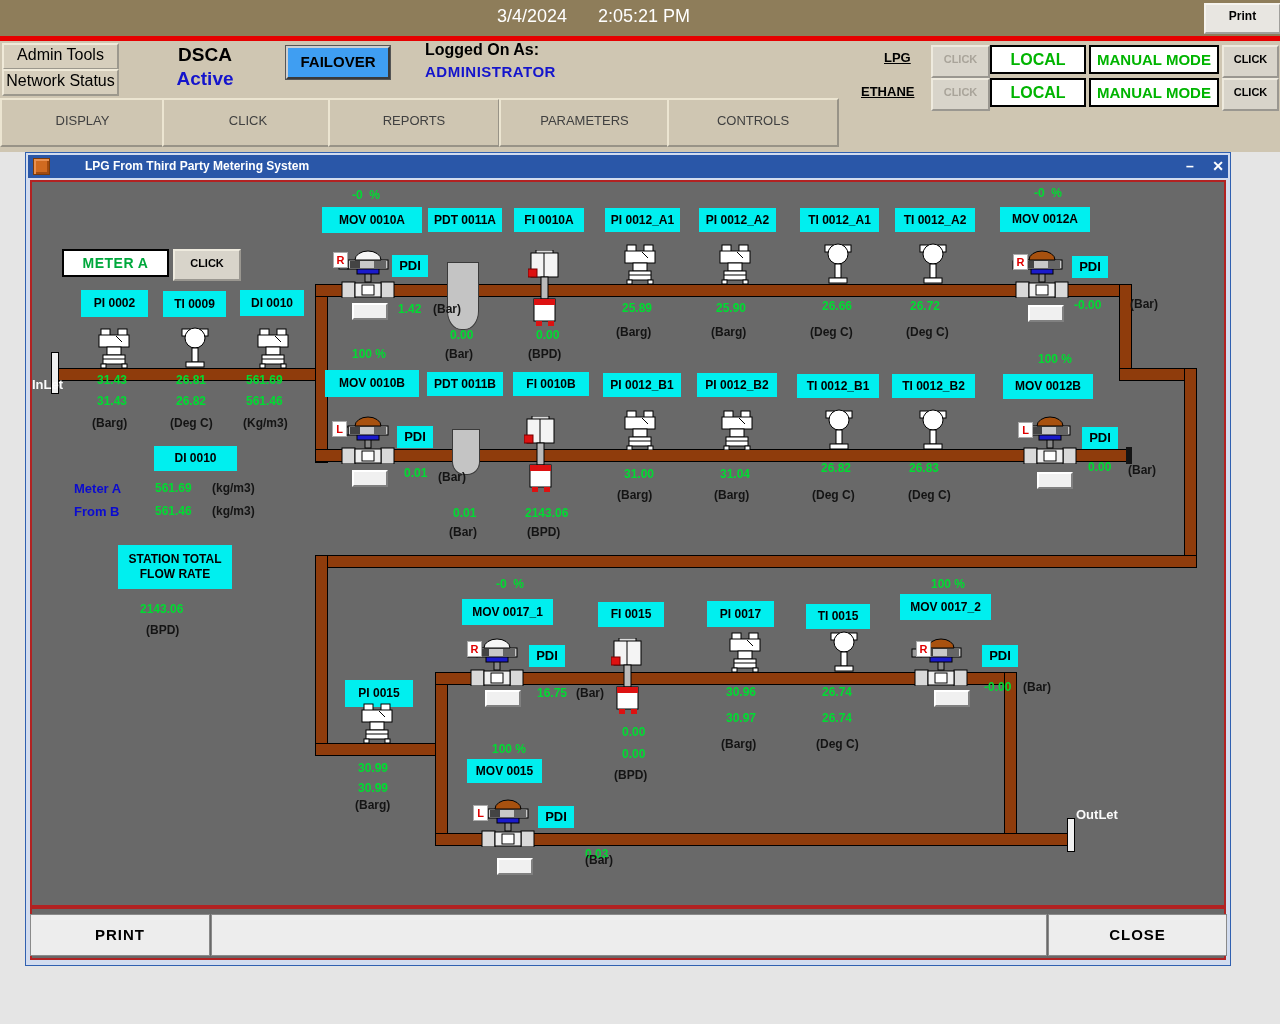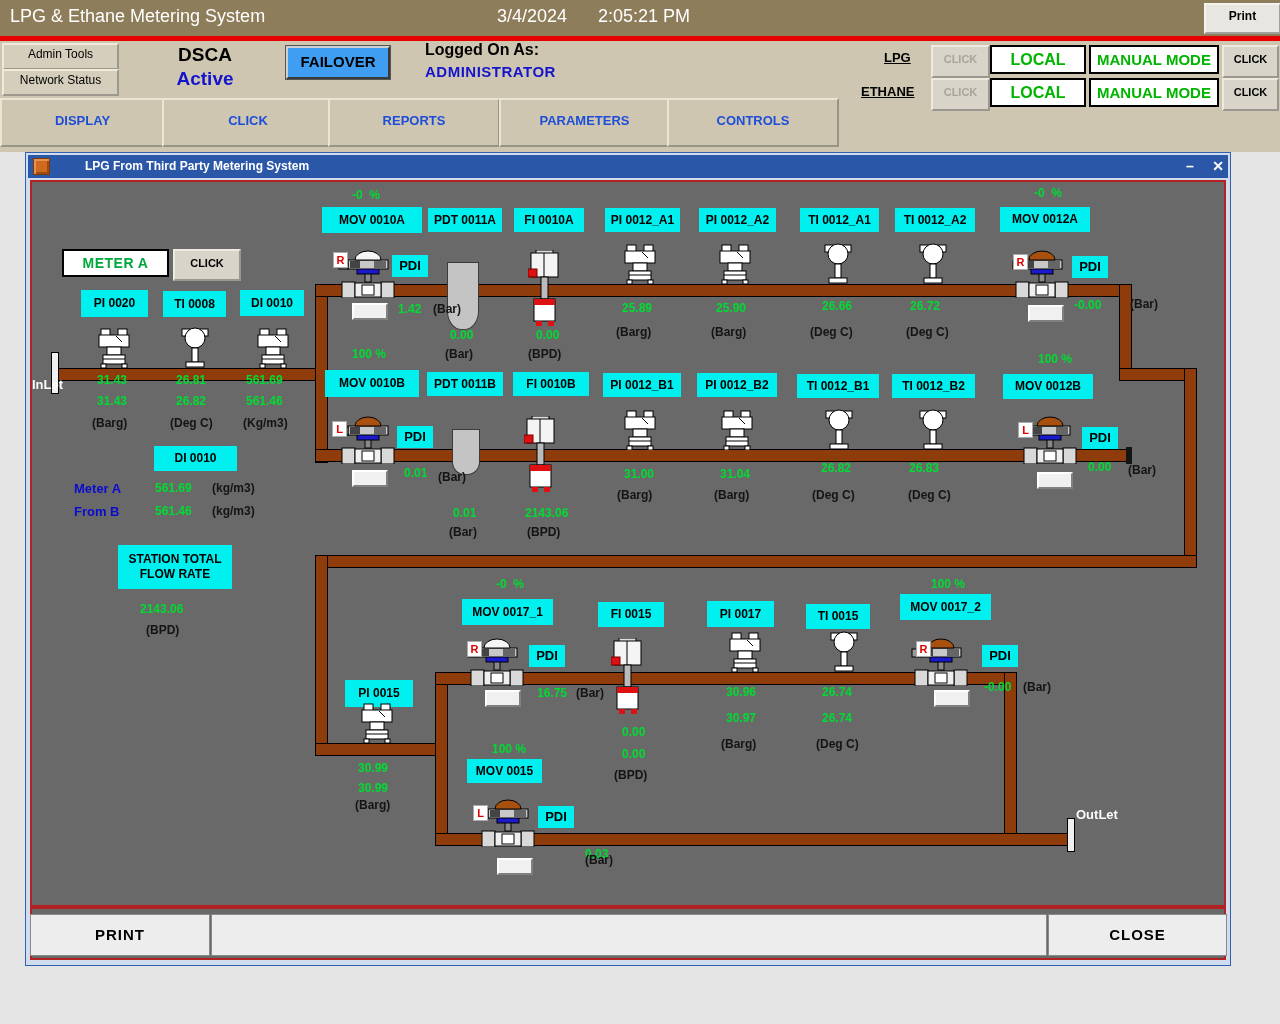--- a/index.html
+++ b/index.html
@@ -7,37 +7,37 @@
   .abs{position:absolute}
   
   .topbar{position:absolute;left:0;top:0;width:1280px;height:36px;background:#8e7d5a;color:#fff}
   .topbar .ttl{position:absolute;left:10px;top:6px;font-size:18px}
   .topbar .dt{position:absolute;top:6px;font-size:18px}
   .printbtn{position:absolute;left:1204px;top:3px;width:73px;height:27px;background:#e8e6e1;
     border:2px outset #f5f3ee;font-weight:bold;font-size:12px;color:#000;text-align:center;line-height:23px}
   .redline{position:absolute;left:0;top:36px;width:1280px;height:5px;background:#e60000}
   
   .hbtn{position:absolute;width:113px;height:23px;background:#d6cebc;border:2px outset #f0ead9;
-    font-size:12px;color:#000;text-align:center;line-height:19px}
+    font-size:16px;color:#000;text-align:center;line-height:19px}
   .dsca{position:absolute;left:160px;top:44px;width:90px;text-align:center;font-weight:bold;font-size:19px;color:#000}
   .active{position:absolute;left:160px;top:68px;width:90px;text-align:center;font-weight:bold;font-size:19px;color:#1414cc}
   .failover{position:absolute;left:286px;top:46px;width:100px;height:29px;background:#3f9ef2;
     border:2px solid;border-color:#cfcfcf #3a3a3a #3a3a3a #cfcfcf;outline:1px solid #555;
     font-weight:bold;font-size:15px;color:#000;text-align:center;line-height:27px}
   .loggedlbl{position:absolute;left:425px;top:41px;font-weight:bold;font-size:16px;color:#000}
   .loggeduser{position:absolute;left:425px;top:63px;font-weight:bold;font-size:15px;color:#1414cc;letter-spacing:.5px}
   .streamname{position:absolute;font-weight:bold;font-size:13px;color:#000;text-decoration:underline}
   .clickbtn{position:absolute;width:55px;height:29px;background:#d8d4ca;border:2px outset #eeeade;
     font-weight:bold;font-size:11px;text-align:center;line-height:25px}
   .clickdis{color:#a9a49a}.clicken{color:#000;width:53px}
   .statusbox{position:absolute;height:29px;background:#fff;border:2px solid #000;color:#00b400;
     font-weight:bold;display:flex;align-items:center;justify-content:center;box-sizing:border-box}
   
   .menubtn{position:absolute;top:98px;height:45px;background:#cfc6b2;border:2px outset #ece5d1;
-    font-weight:bold;font-size:13px;color:#1d4ed8;text-align:center;line-height:41px}
+    font-weight:normal;font-size:13px;color:#404040;text-align:center;line-height:41px}
   
   .bggray{position:absolute;left:0;top:152px;width:1280px;height:872px;background:#e5e5e5}
   
   .winframe{position:absolute;left:25px;top:152px;width:1206px;height:814px;background:#d2dcef;
     border:1px solid #3060b0;box-sizing:border-box}
   .wintitle{position:absolute;left:28px;top:155px;width:1200px;height:23px;background:#2a57a8;color:#fff}
   .wintitle .txt{position:absolute;left:57px;top:4px;font-size:12px;font-weight:600}
   .winicon{position:absolute;left:33px;top:158px;width:15px;height:15px;background:#d06a20;
     border:1px solid #7c3a08;box-shadow:inset 2px 2px 0 #e89050, inset -2px -2px 0 #a04a10}
   .winctl{position:absolute;top:156px;width:24px;height:20px;color:#fff;font-size:14px;font-weight:bold;
@@ -66,21 +66,20 @@
   .meterabox{position:absolute;left:62px;top:249px;width:107px;height:28px;background:#fff;
     border:2px solid #000;color:#00a83c;font-weight:bold;font-size:14px;display:flex;
     align-items:center;justify-content:center;box-sizing:border-box;letter-spacing:.5px}
   .meteraclick{position:absolute;left:173px;top:249px;width:64px;height:28px;background:#d8d4ca;
     border:2px outset #eeeade;font-weight:bold;font-size:11px;color:#000;text-align:center;line-height:24px}
 </style>
 </head>
 <body>
 
 <div class="topbar">
-  <span class="ttl">LPG &amp; Ethane  Metering System</span>
   <span class="dt" style="left:497px">3/4/2024</span>
   <span class="dt" style="left:598px">2:05:21 PM</span>
 </div>
 <div class="printbtn">Print</div>
 <div class="redline"></div>
 
 <div class="hbtn" style="left:2px;top:43px">Admin Tools</div>
 <div class="hbtn" style="left:2px;top:69px">Network Status</div>
 <div class="dsca">DSCA</div>
 <div class="active">Active</div>
@@ -142,22 +141,22 @@
     <div class="tank" style="left: 447px; top: 262px; width: 32px; height: 68px;"></div>
     <div class="tank" style="left: 452px; top: 429px; width: 28px; height: 46px;"></div>
     <div class="clabel" style="left: 322px; top: 207px; width: 100px; height: 26px;">MOV 0010A</div>
     <div class="clabel" style="left: 428px; top: 208px; width: 74px; height: 24px;">PDT 0011A</div>
     <div class="clabel" style="left: 514px; top: 208px; width: 70px; height: 24px;">FI 0010A</div>
     <div class="clabel" style="left: 605px; top: 208px; width: 75px; height: 24px;">PI 0012_A1</div>
     <div class="clabel" style="left: 699px; top: 208px; width: 77px; height: 24px;">PI 0012_A2</div>
     <div class="clabel" style="left: 800px; top: 208px; width: 79px; height: 24px;">TI 0012_A1</div>
     <div class="clabel" style="left: 895px; top: 208px; width: 80px; height: 24px;">TI 0012_A2</div>
     <div class="clabel" style="left: 1000px; top: 207px; width: 90px; height: 25px;">MOV 0012A</div>
-    <div class="clabel" style="left: 81px; top: 290px; width: 67px; height: 27px;">PI 0020</div>
-    <div class="clabel" style="left: 163px; top: 291px; width: 63px; height: 26px;">TI 0008</div>
+    <div class="clabel" style="left: 81px; top: 290px; width: 67px; height: 27px;">PI 0002</div>
+    <div class="clabel" style="left: 163px; top: 291px; width: 63px; height: 26px;">TI 0009</div>
     <div class="clabel" style="left: 240px; top: 290px; width: 64px; height: 26px;">DI 0010</div>
     <div class="clabel" style="left: 154px; top: 446px; width: 83px; height: 25px;">DI 0010</div>
     <div class="clabel" style="left: 325px; top: 370px; width: 94px; height: 27px;">MOV 0010B</div>
     <div class="clabel" style="left: 427px; top: 372px; width: 76px; height: 24px;">PDT 0011B</div>
     <div class="clabel" style="left: 513px; top: 372px; width: 76px; height: 24px;">FI 0010B</div>
     <div class="clabel" style="left: 603px; top: 373px; width: 78px; height: 24px;">PI 0012_B1</div>
     <div class="clabel" style="left: 697px; top: 373px; width: 80px; height: 24px;">PI 0012_B2</div>
     <div class="clabel" style="left: 797px; top: 374px; width: 82px; height: 24px;">TI 0012_B1</div>
     <div class="clabel" style="left: 892px; top: 374px; width: 83px; height: 24px;">TI 0012_B2</div>
     <div class="clabel" style="left: 1003px; top: 374px; width: 90px; height: 25px;">MOV 0012B</div>

